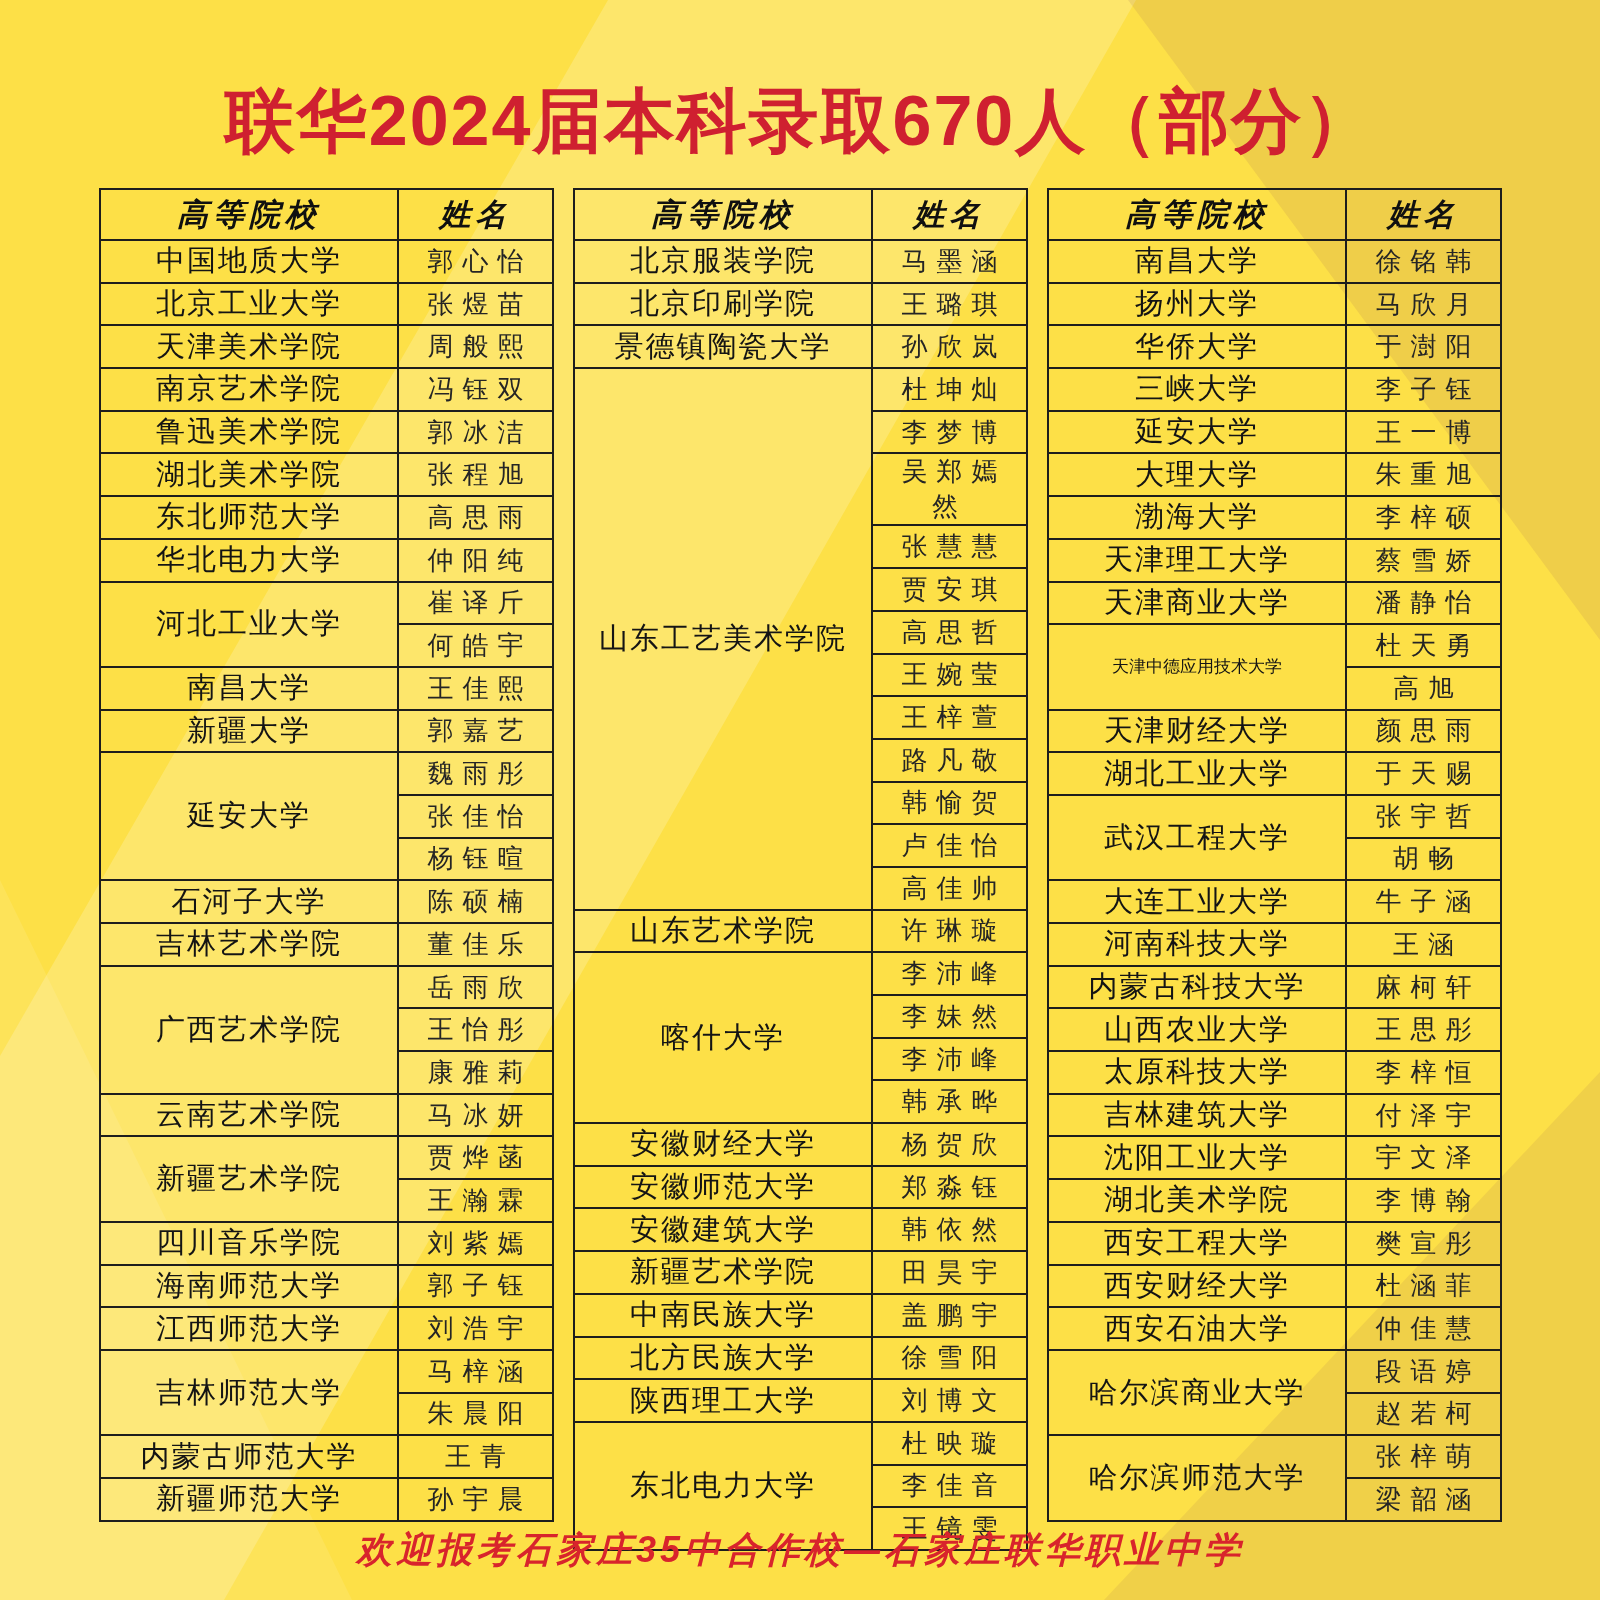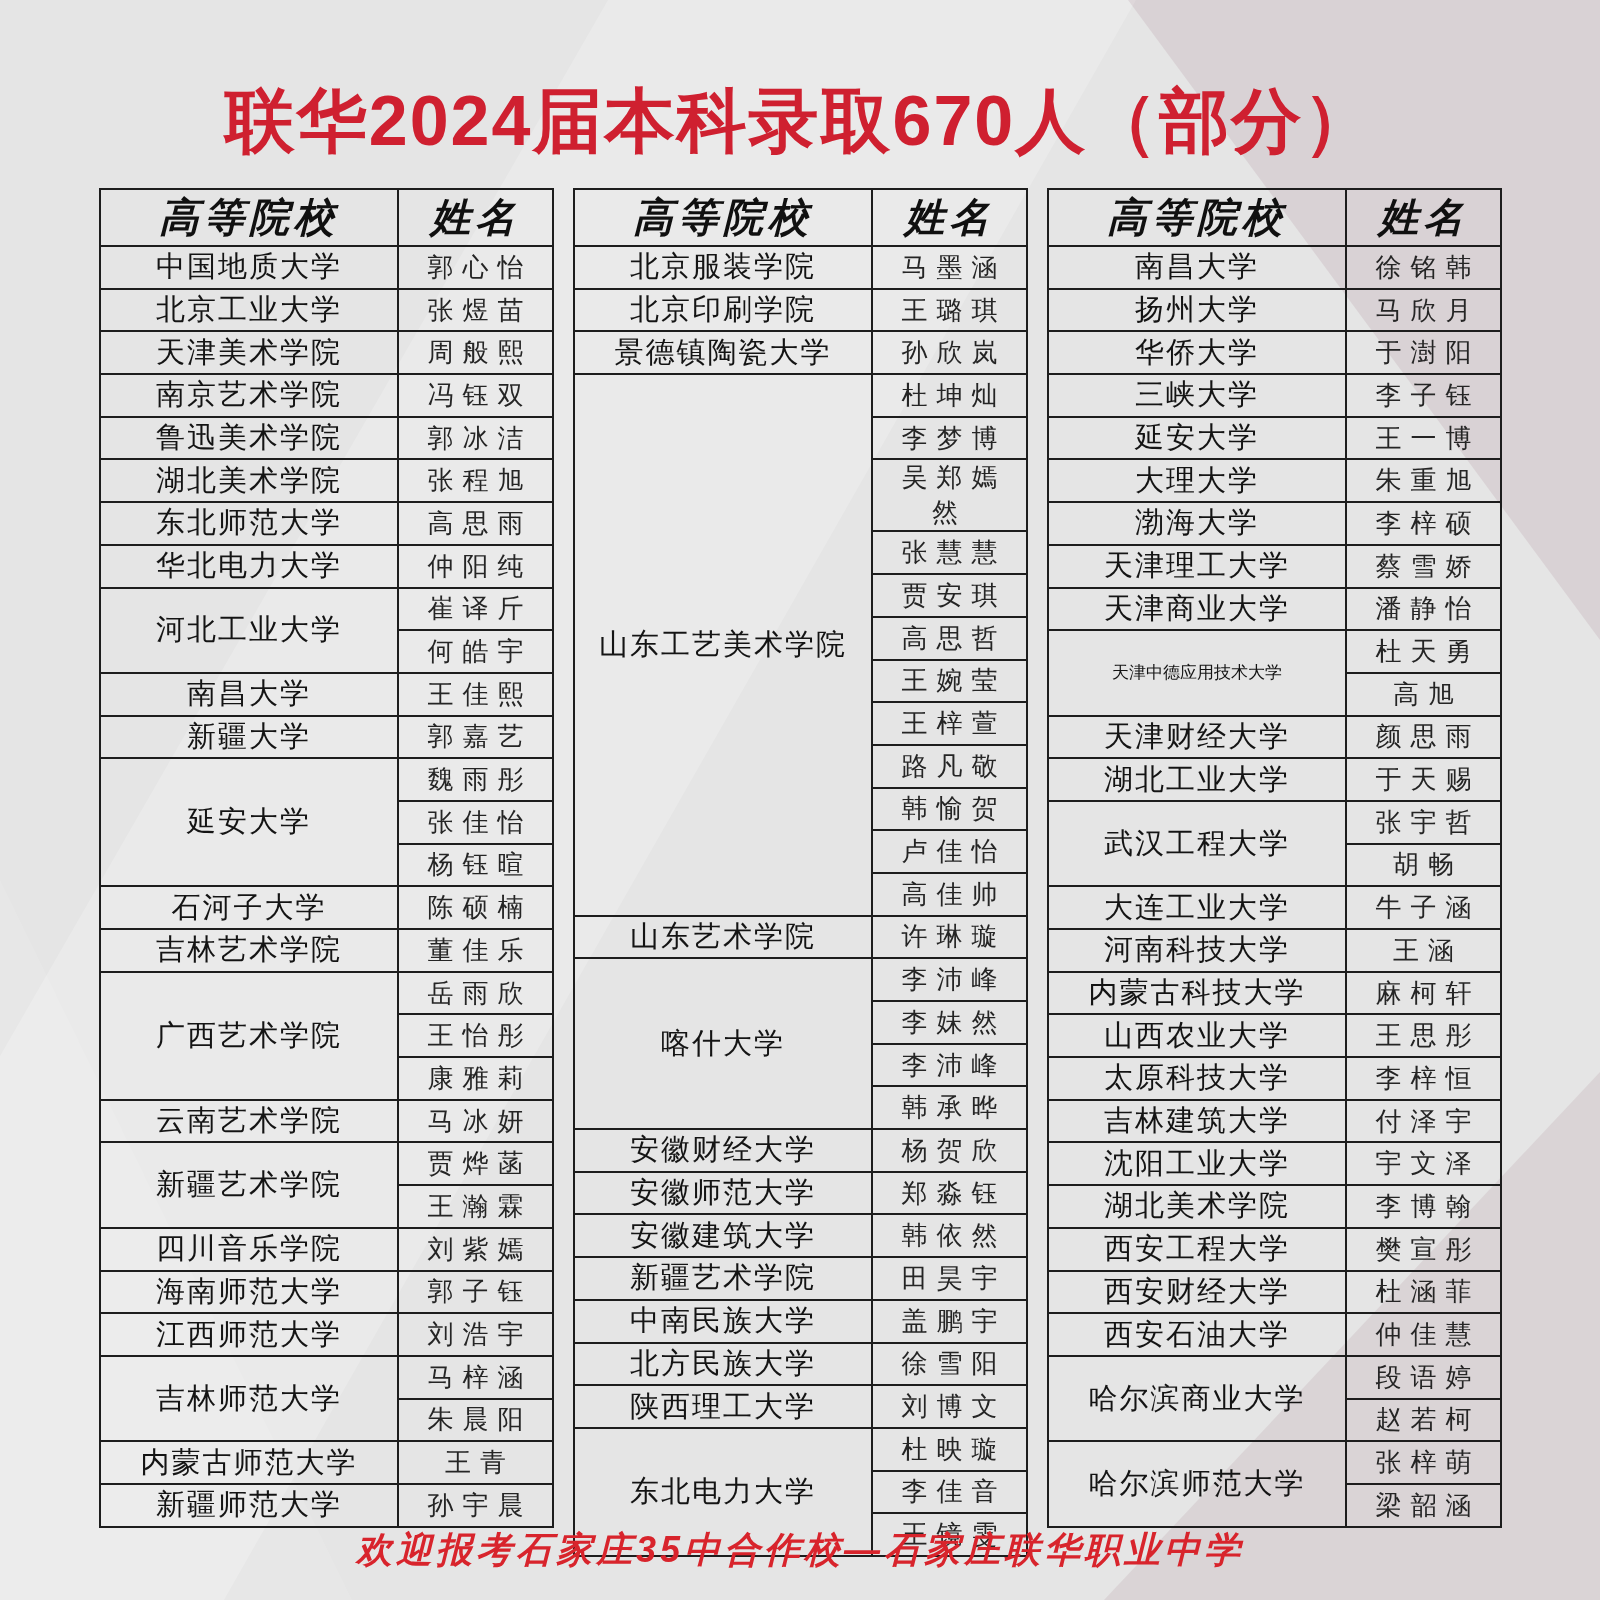--- a/index.html
+++ b/index.html
@@ -1,19 +1,19 @@
 <!DOCTYPE html>
 <html><head>
 <meta charset="utf-8">
 <style>
   * { margin:0; padding:0; box-sizing:border-box; }
   html,body { width:1600px; height:1600px; }
   .page {
     position:relative; width:1600px; height:1600px;
-    background:#e5e5e5; overflow:hidden;
+    background:#fde047; overflow:hidden;
     font-family:"Liberation Sans", sans-serif;
   }
   .bg { position:absolute; inset:0; pointer-events:none; }
   .s1 { background:rgba(255,255,255,.20); clip-path:polygon(38% 0,71% 0,14% 100%,0 100%,0 66%); }
   .s2 { background:rgba(124,66,88,.11); clip-path:polygon(70.5% 0,100% 0,100% 40%); }
   .s3 { background:rgba(124,66,88,.10); clip-path:polygon(100% 67%,100% 100%,69% 100%); }
   .s4 { background:rgba(255,255,255,.10); clip-path:polygon(0 55%,22% 100%,0 100%); }
 
   .title {
     position:absolute; top:86px; left:0; width:100%;
@@ -21,21 +21,21 @@
     color:#cf2030; letter-spacing:2px; line-height:1;
   }
 
   .tables {
     position:absolute; top:188px; left:0; width:100%;
     display:flex; justify-content:center; gap:19px;
   }
   table { border-collapse:collapse; width:455px; height:1328px; table-layout:fixed; }
   th, td { border:2px solid #1d1d1d; text-align:center; vertical-align:middle; padding:0 2px; overflow:hidden; }
   th {
-    font-size:40px; font-weight:bold; font-style:italic;
+    font-size:31px; font-weight:bold; font-style:italic;
     color:#101010; height:51px; letter-spacing:5px;border-radius:8px;
   }
   td.school { font-size:29px; color:#141414; letter-spacing:2px; }
   td.school.long { font-size:17px; letter-spacing:0; }
   td.name {
     font-family:"DejaVu Serif", serif; font-size:26px;
     color:#252525; letter-spacing:9px; text-indent:9px; height:42.7px;
   }
 
   .footer {

